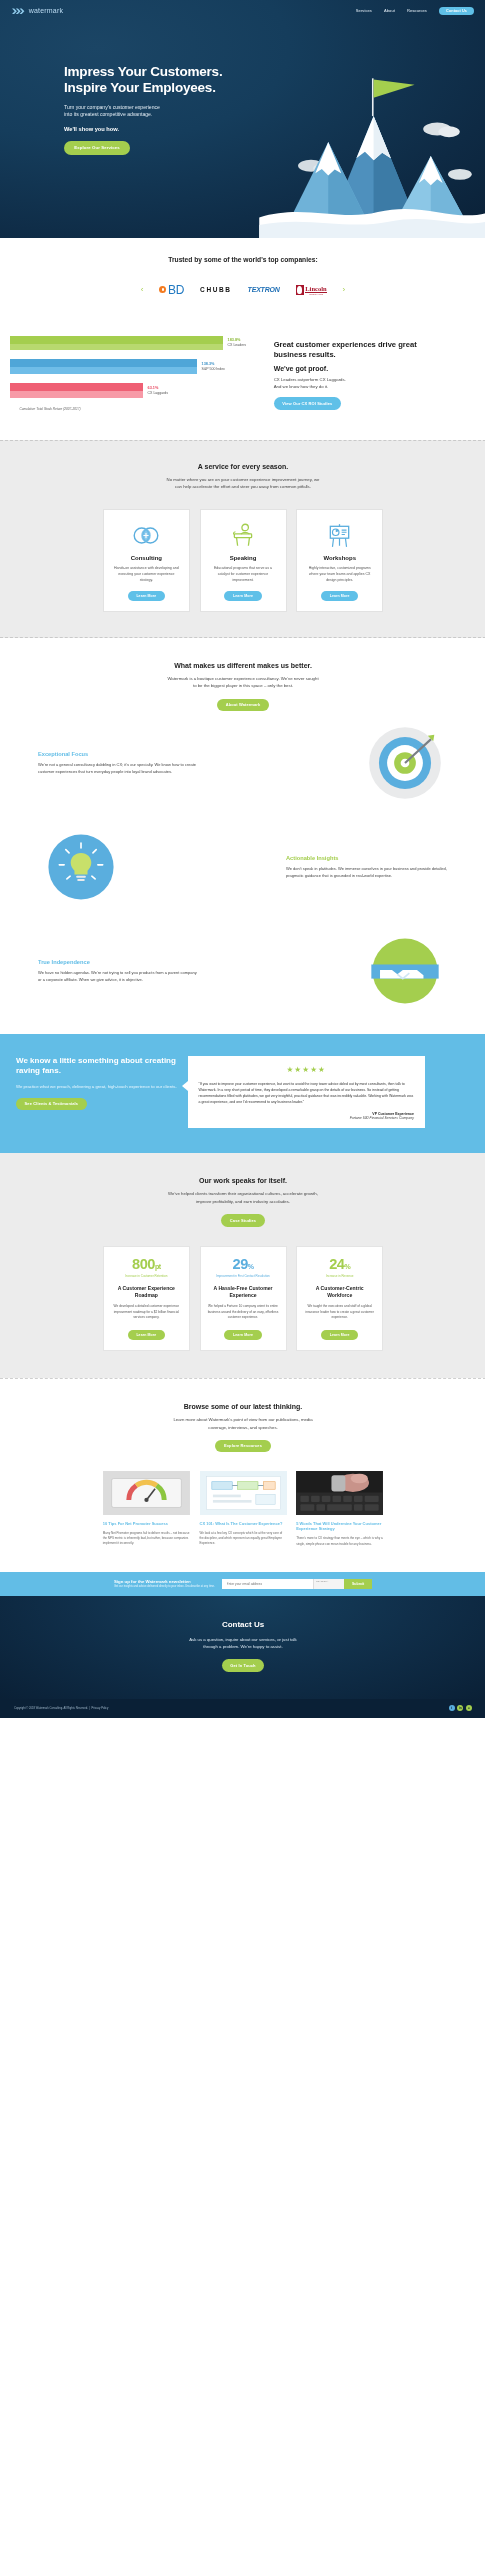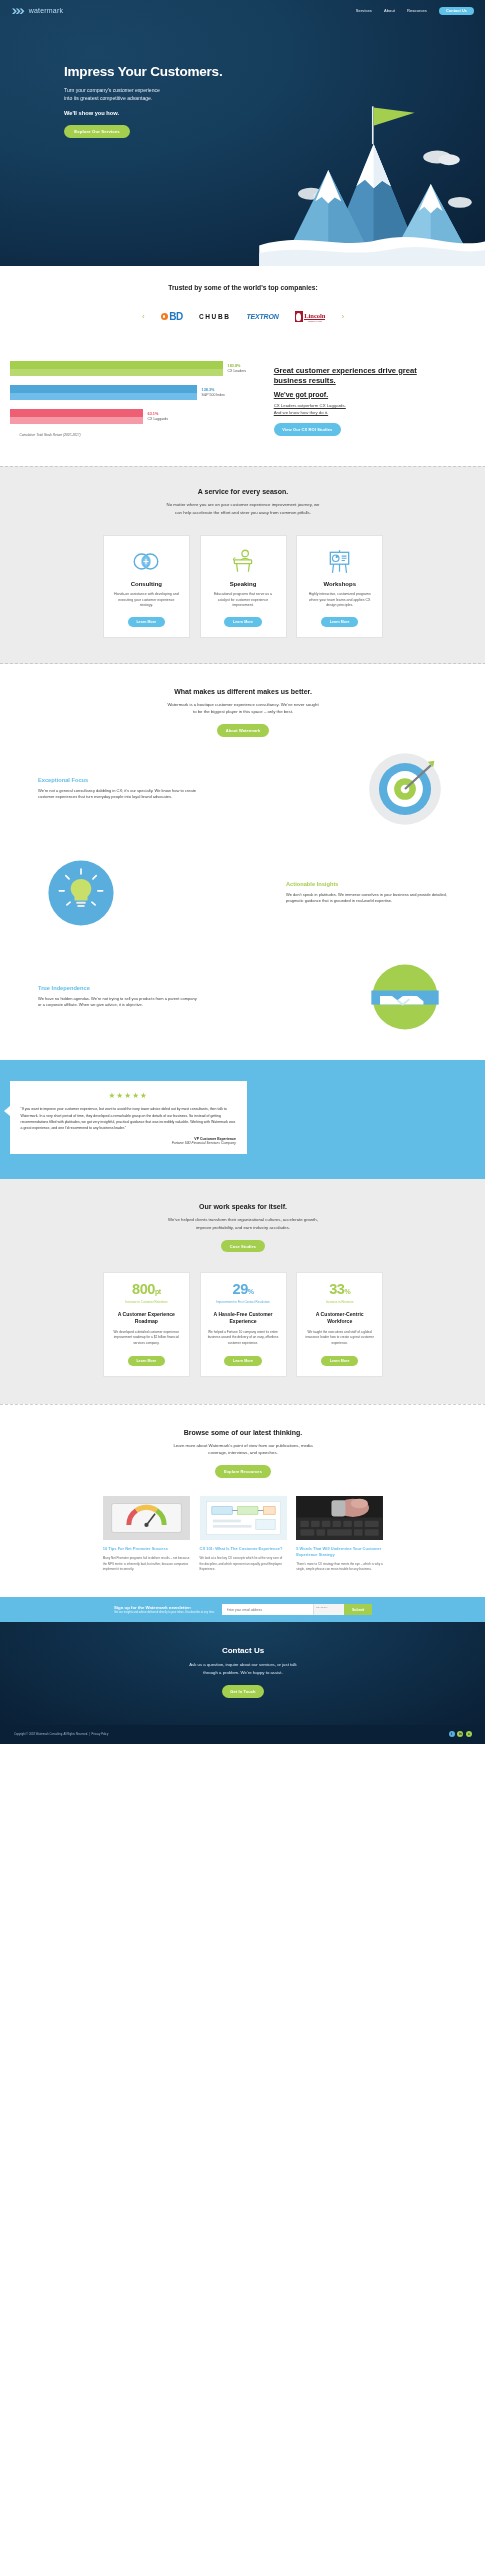--- a/index.html
+++ b/index.html
@@ -9,21 +9,21 @@
     background: #ffffff;
     color: #333;
     -webkit-font-smoothing: antialiased;
   }
   .wrap { width: 486px; margin: 0 auto; }
   .inner { width: 410px; margin: 0 auto; }
 
   
   .hero {
     position: relative;
-    height: 266px;
+    height: 238px;
     background: radial-gradient(ellipse at 20% 20%, #1b4565 0%, #153d5c 35%, #0e2a44 75%, #0a2036 100%);
     overflow: hidden;
   }
   .stars { position:absolute; inset:0; opacity:.55;
     background-image:
       radial-gradient(0.5px 0.5px at 16px 21.6px, #cfe4f5 50%, transparent 51%),
       radial-gradient(0.5px 0.5px at 65px 76px, #bcd8ee 50%, transparent 51%),
       radial-gradient(0.5px 0.5px at 113px 38px, #dff0ff 50%, transparent 51%),
       radial-gradient(0.5px 0.5px at 173px 108px, #a8cbe6 50%, transparent 51%),
       radial-gradient(0.5px 0.5px at 216px 49px, #e6f3ff 50%, transparent 51%),
@@ -68,42 +68,42 @@
   
   .trusted { background:#fff; padding:18.3px 0 14px; text-align:center; }
   .trusted h2 { font-size:6.7px; font-weight:bold; color:#222; }
   .logos { display:flex; align-items:center; justify-content:center; gap:16px; margin-top:19.4px; }
   .arrow { color:#a4ce4e; font-size:8px; cursor:pointer; user-select:none; }
   .logo { display:flex; align-items:center; }
   .logo-bd { display:flex; align-items:center; gap:1.6px; }
   .bd-sun { width:7px; height:7px; border-radius:50%; background:#f47b20;
             position:relative; display:flex; align-items:center; justify-content:center; }
   .bd-sun:after{ content:""; width:2.7px; height:2.7px; border-radius:50%; background:#fff; }
-  .bd-txt { color:#1f78c1; font-size:10px; font-weight:bold; letter-spacing:-0.3px;text-align:center; }
+  .bd-txt { color:#1f78c1; font-size:12px; font-weight:normal; letter-spacing:-0.3px;text-align:center; }
   .chubb { font-size:6.5px; font-weight:bold; letter-spacing:1.6px; color:#111; }
   .textron { font-size:7px; font-weight:bold; letter-spacing:-0.2px; color:#1f6fb5; font-style:italic; }
   .lincoln { display:flex; align-items:center; gap:1.6px; }
   .linc-box { width:8px; height:10.3px; background:#a8162c; position:relative; }
   .linc-box:after{ content:""; position:absolute; left:1.6px; top:1.1px; width:4.9px; height:8px;
                    background:#fff; border-radius:50% 50% 40% 40%; }
   .linc-t { line-height:1; }
   .linc-n { color:#a8162c; font-size:6.5px; font-family:"Liberation Serif", serif; font-weight:bold; }
   .linc-s { color:#a8162c; font-size:2.2px; font-family:"Liberation Serif", serif; border-top:0.5px solid #a8162c; display:block; }
 
   
   .proof { display:flex; padding:25px 0 29px; background:#fff; }
   .chartcol { width:264px; padding-left:9.7px; }
   .bar-row { margin-bottom:9.2px; display:flex; align-items:center; }
   .bar { height:14.6px; }
   .bar.split { background:linear-gradient(to bottom, var(--c1) 0 55%, var(--c2) 55% 100%); }
   .bar-lbl { margin-left:4.9px; line-height:1.25; }
   .bar-val { font-size:3.8px; font-weight:bold; }
   .bar-cap { font-size:3.5px; color:#555; }
   .chart-note { font-size:3.2px; font-style:italic; color:#666; margin-top:3.2px; padding-left:9.7px; }
-  .proofcol { width:178px; padding-left:9.7px; padding-top:4.3px;text-decoration:underline; }
+  .proofcol { width:178px; padding-left:9.7px; padding-top:4.3px; }
   .proofcol h3 { font-size:7.6px; font-weight:bold; line-height:1.28; color:#1a1a1a; }
   .proofcol h4 { font-size:7px; font-weight:bold; margin-top:5.4px; color:#1a1a1a; }
   .proofcol p { font-size:4.3px; line-height:1.6; color:#444; margin-top:5.4px; }
   .proofcol .btn { margin-top:6.5px; }
 
   
   .services { background:#ececec; padding:21.6px 0 25px; text-align:center;
               border-top:0.5px dashed #c9c9c9; border-bottom:0.5px dashed #c9c9c9; }
   .sec-h2 { font-size:7px; font-weight:bold; color:#222; }
   .sec-p { font-size:4.3px; line-height:1.75; color:#444; margin-top:6px; }
@@ -244,20 +244,21 @@
       <nav class="nav">
         <a href="#">Services</a>
         <a href="#">About</a>
         <a href="#">Resources</a>
         <a href="#" class="cta">Contact Us</a>
       </nav>
     </div>
 
     <div class="hero-body">
       <div class="hero-h1">Impress Your Customers.</div>
+      <div class="hero-h1">Inspire Your Employees.</div>
       <div class="hero-sub">Turn your company's customer experience</div>
       <div class="hero-sub" style="margin-top:0">into its greatest competitive advantage.</div>
       <div class="hero-strong">We'll show you how.</div>
       <button class="btn btn-green hero-btn">Explore Our Services</button>
     </div>
   </section>
 
   <section class="trusted">
     <h2>Trusted by some of the world's top companies:</h2>
     <div class="logos">
@@ -451,20 +452,25 @@
             <rect x="8" y="58" width="124" height="26" fill="#5aaede"></rect>
             <path d="M24 68 h22 l10 8 l10 -8 h26 l12 10 v6 h-80 Z" fill="#ffffff"></path>
             <path d="M56 76 l10 8 l12 -10" fill="none" stroke="#cfe6f5" stroke-width="3"></path>
           </svg>
         </div>
       </div>
     </div>
   </section>
 
   <section class="fans">
+    <div class="fans-l">
+      <h2>We know a little something about creating raving fans.</h2>
+      <p>We practice what we preach, delivering a great, high-touch experience to our clients.</p>
+      <button class="btn btn-green">See Clients &amp; Testimonials</button>
+    </div>
     <div class="quote">
       <div class="stars5">★★★★★</div>
       <p>"If you want to improve your customer experience, but want to avoid the ivory tower advice doled out by most consultants, then talk to Watermark. In a very short period of time, they developed a remarkable grasp on the details of our business. So instead of getting recommendations filled with platitudes, we got very insightful, practical guidance that was incredibly valuable. Working with Watermark was a great experience, and one I'd recommend to any business leader."</p>
       <div class="qauthor">
         <div class="n">VP Customer Experience</div>
         <div class="r">Fortune 500 Financial Services Company</div>
       </div>
     </div>
   </section>
 
@@ -494,21 +500,21 @@
             <span>29</span><span class="u">%</span>
           </div>
           <div class="rsub" style="color:#5aaede">Improvement in First Contact Resolution</div>
           <h3>A Hassle-Free Customer Experience</h3>
           <p>We helped a Fortune 10 company orient its entire business around the delivery of an easy, effortless customer experience.</p>
           <button class="btn btn-green">Learn More</button>
         </div>
 
         <div class="rcard">
           <div class="rnum" style="color:#a4ce4e">
-            <span>33</span><span class="u">%</span>
+            <span>24</span><span class="u">%</span>
           </div>
           <div class="rsub" style="color:#a4ce4e">Increase in Revenue</div>
           <h3>A Customer-Centric Workforce</h3>
           <p>We taught the executives and staff of a global insurance leader how to create a great customer experience.</p>
           <button class="btn btn-green">Learn More</button>
         </div>
 
       </div>
     </div>
   </section>

